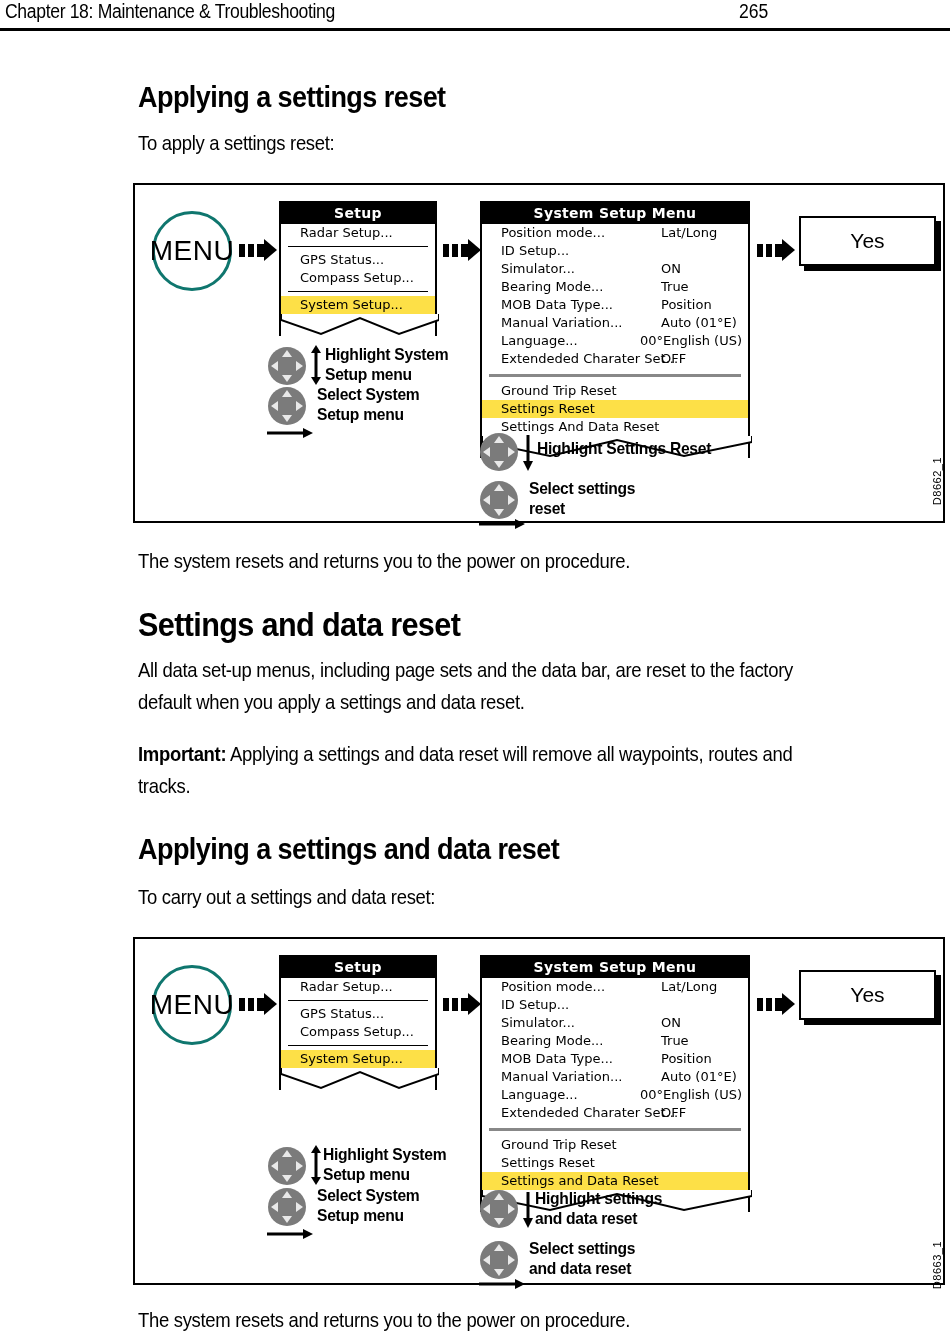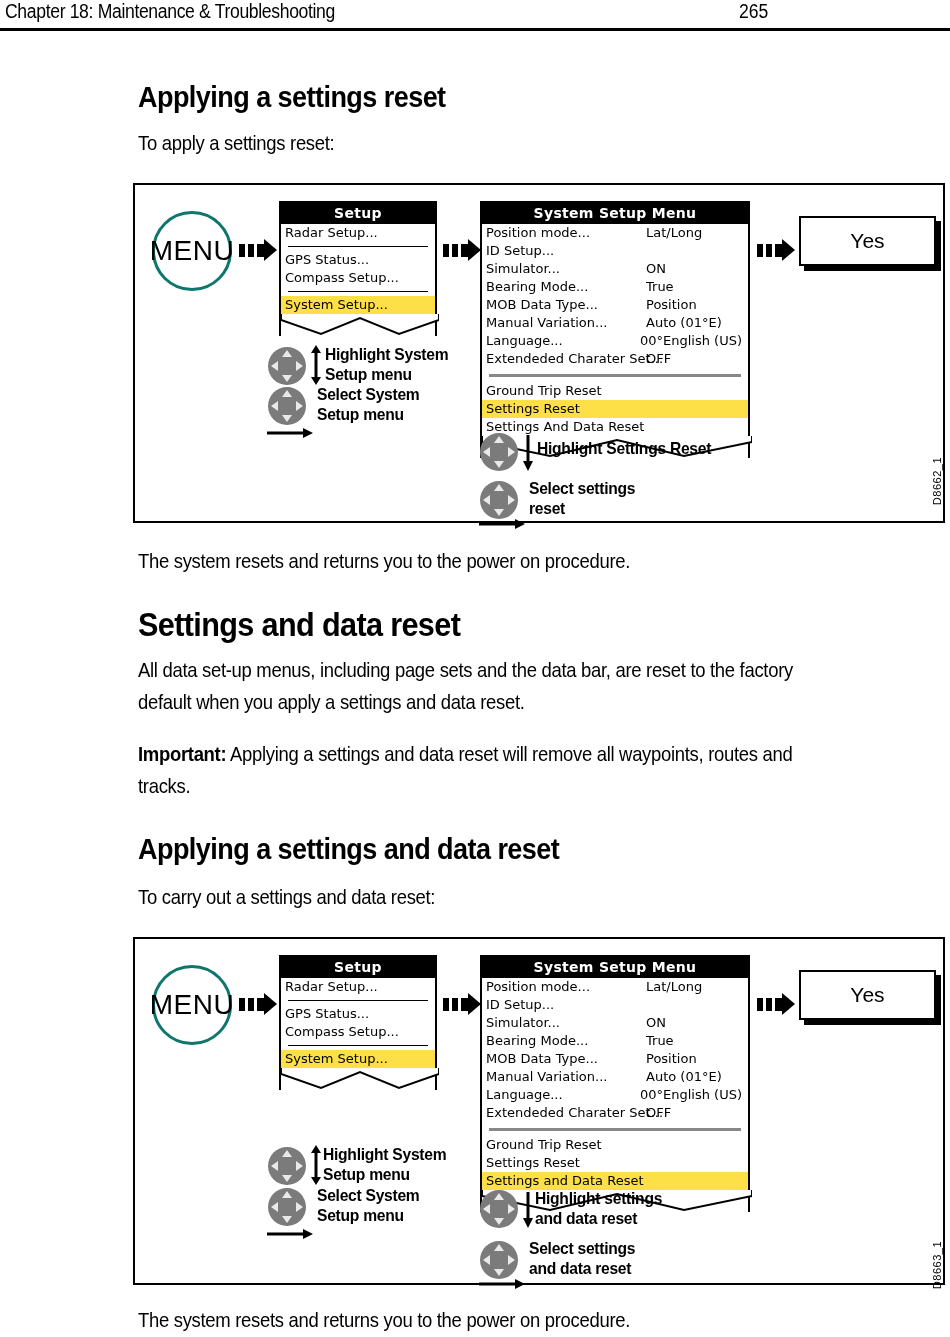--- a/index.html
+++ b/index.html
@@ -132,21 +132,21 @@
   }
   .lcd-title {
     background: #000; color: #fff;
     font-weight: bold; text-align: center;
     padding: 2px 0 3px 0;
     font-size: 14px;
     letter-spacing: 0.3px;
   }
   .lcd-row {
     display: flex;
-    padding: 1px 6px 1px 4px;
+    padding: 1px 6px 1px 19px;
     white-space: nowrap;
     line-height: 16px;
   }
   .lcd-row .lbl { }
   .lcd-row .val { }
   .lcd-row.sel { background: #fde047; }
   .lcd-sep {
     height: 1px; background: #000; margin: 4px 7px 4px 7px;
   }
   .lcd-sep.thick { height: 3px; background: #888; margin: 6px 7px 5px 7px; }

